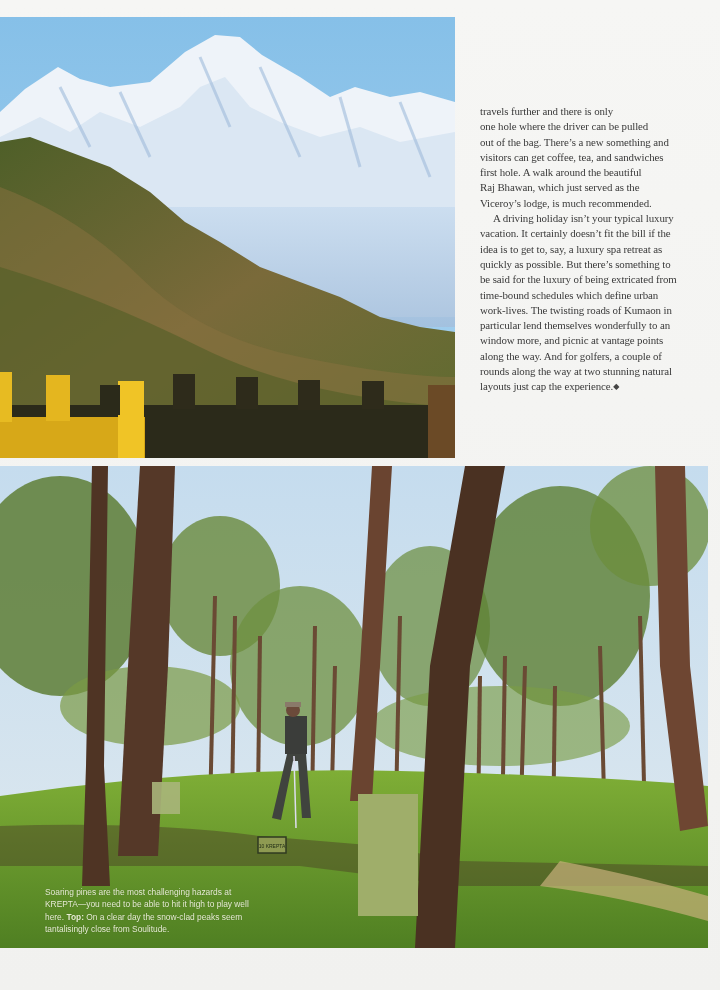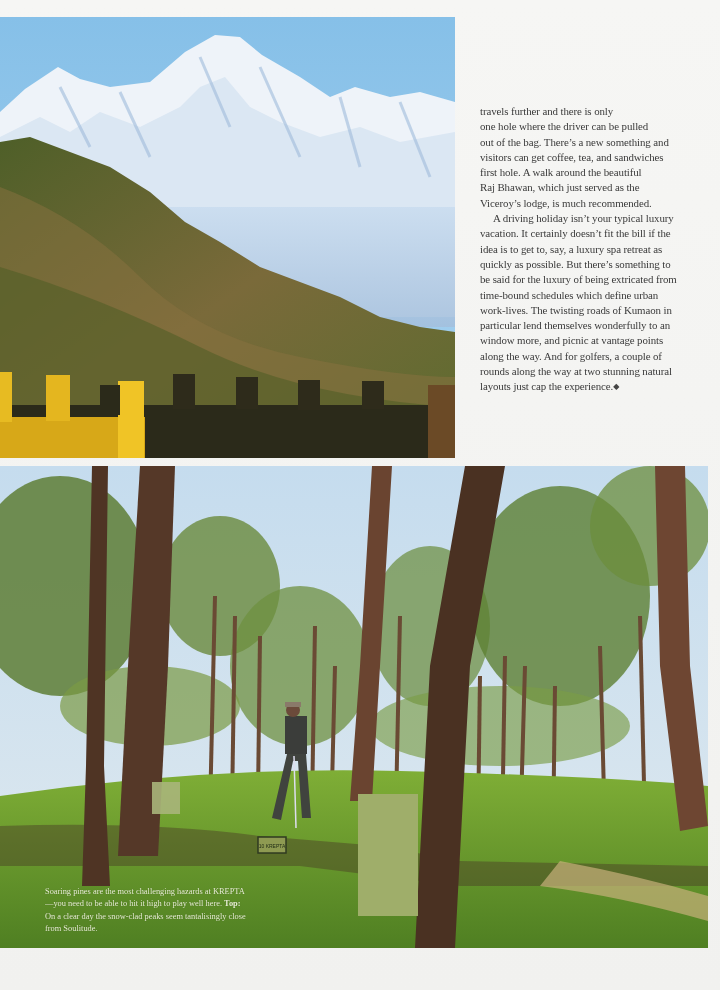--- a/index.html
+++ b/index.html
@@ -30,21 +30,21 @@
 
   
   .photo-bottom {
     position: absolute; left: 0; top: 466px; width: 708px; height: 482px;
     overflow: hidden; background: #c7dcec;
   }
   .photo-bottom svg { display: block; width: 100%; height: 100%; }
 
   .caption {
     position: absolute; left: 45px; top: 886px; width: 205px;
-    font-family: Liberation Serif, serif;
+    font-family: Liberation Sans, sans-serif;
     font-size: 8.4px; line-height: 12.3px; color: #e8efd4;
     text-shadow: 0 0 1px rgba(0,0,0,0.25);
   }
   .caption b { font-weight: bold; }
 
   
   .folio {
     position: absolute; right: 24px; top: 961px;
     display: flex; align-items: baseline; gap: 6px;
     font-family: "Liberation Sans", "DejaVu Sans", sans-serif;

